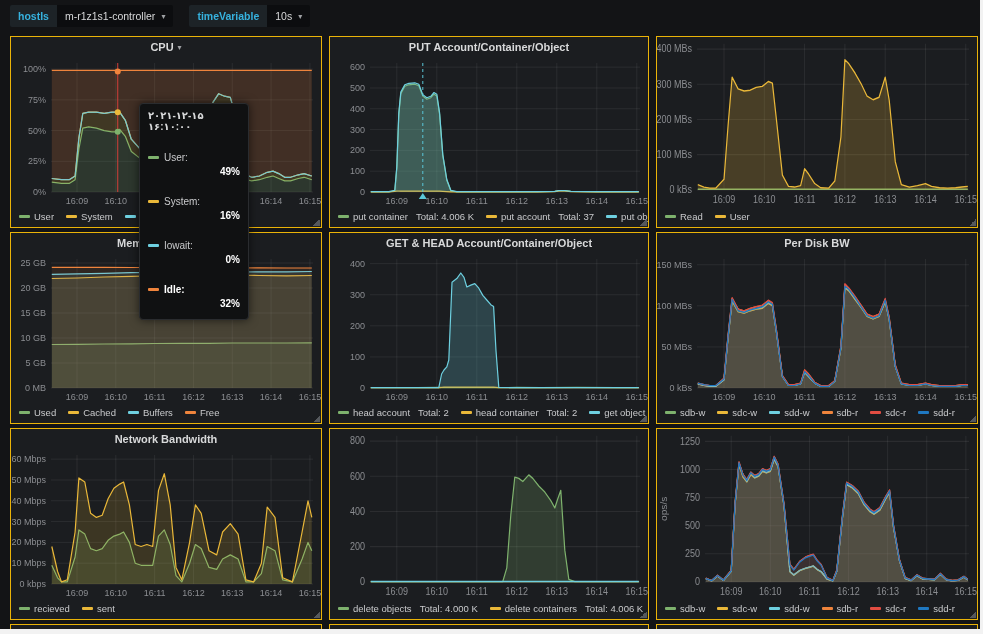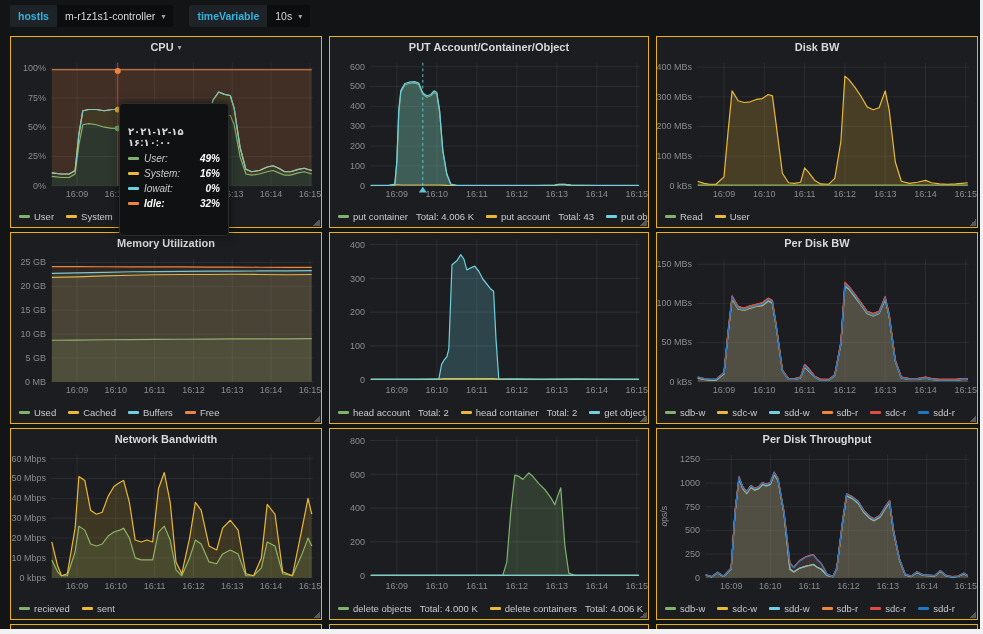--- a/index.html
+++ b/index.html
@@ -24,35 +24,35 @@
     color:#d8d9da;font-size:11px;font-weight:bold;cursor:pointer;}
   .pcaret{color:#9fa1a4;font-size:8px;}
   .plot{position:relative;flex:1 1 auto;}
   .plot svg{position:absolute;left:0;top:0;width:100%;height:100%;display:block;}
   svg text{font-size:9px;fill:#8b8d91;font-family:"Liberation Sans","DejaVu Sans",sans-serif;}
   svg .ty{text-anchor:end;}
   svg .tx{text-anchor:middle;}
   svg .grid{stroke:rgba(255,255,255,0.07);stroke-width:1;}
 
   .legend{flex:0 0 17px;display:flex;align-items:center;gap:12px;padding:0 0 2px 8px;
-    font-size:9.5px;color:#c9cacc;white-space:nowrap;overflow:hidden;margin-top:7px;}
+    font-size:9.5px;color:#c9cacc;white-space:nowrap;overflow:hidden;}
   .litem{display:inline-flex;align-items:center;gap:4px;cursor:pointer;}
   .ldash{display:inline-block;width:11px;height:3px;border-radius:1px;flex:0 0 11px;}
   .ltotal{margin-left:4px;color:#c9cacc;}
 
   .rsz{position:absolute;right:1px;bottom:1px;width:7px;height:7px;cursor:nwse-resize;
     background:linear-gradient(135deg,transparent 50%,#55585c 50%);}
 
   
-  .tooltip{position:absolute;left:108px;top:46px;width:92px;background:#101112;border:1px solid #2a2c2f;
-    border-radius:4px;padding:22px 8px;box-shadow:0 0 10px rgba(0,0,0,.6);z-index:5;font-size:10px;color:#c9cacc;}
+  .tooltip{position:absolute;left:128px;top:46px;width:92px;background:#101112;border:1px solid #2a2c2f;
+    border-radius:4px;padding:6px 8px;box-shadow:0 0 10px rgba(0,0,0,.6);z-index:5;font-size:10px;color:#c9cacc;}
   .ttdate{font-weight:bold;color:#d8d9da;margin-bottom:5px;font-size:10px;}
-  .ttrow{display:flex;align-items:center;gap:5px;margin:4px 0;font-style:italic;}
+  .ttrow{display:flex;align-items:center;gap:5px;margin:4px 0;}
   .ttrow .ttlabel{flex:1 1 auto;}
-  .ttrow .ttval{font-weight:bold;color:#ffffff;}
+  .ttrow .ttval{font-weight:bold;color:#ffffff;margin-top:29px;}
   .ttrow.bold .ttlabel{font-weight:bold;color:#ffffff;}
 </style>
 </head>
 <body>
 
 <div class="app">
 
   <div class="topbar">
     <div class="vargroup">
       <span class="varlabel">hostIs</span>
@@ -209,34 +209,31 @@
       </div>
       <footer class="legend">
           <span class="litem">
             <i class="ldash" style="background: rgb(126, 178, 109);"></i>
             <span>put container</span>
             <span class="ltotal">Total: 4.006 K</span>
           </span>
           <span class="litem">
             <i class="ldash" style="background: rgb(234, 184, 57);"></i>
             <span>put account</span>
-            <span class="ltotal">Total: 43</span>
+            <span class="ltotal">Total: 37</span>
           </span>
           <span class="litem">
             <i class="ldash" style="background: rgb(110, 208, 224);"></i>
             <span>put object</span>
           </span>
         </footer>
       <i class="rsz"></i>
     </section>
 
     <section class="panel">
-      <header class="ptitle">
-        <span>Disk BW</span>
-      </header>
       <div class="plot">
         <svg viewBox="0 0 320 151" preserveAspectRatio="none">
             <line class="grid" x1="66.99851851851852" y1="6" x2="66.99851851851852" y2="135"></line>
             <text class="tx" x="66.99851851851852" y="147">16:09</text>
             <line class="grid" x1="107.29481481481481" y1="6" x2="107.29481481481481" y2="135"></line>
             <text class="tx" x="107.29481481481481" y="147">16:10</text>
             <line class="grid" x1="147.5911111111111" y1="6" x2="147.5911111111111" y2="135"></line>
             <text class="tx" x="147.5911111111111" y="147">16:11</text>
             <line class="grid" x1="187.8874074074074" y1="6" x2="187.8874074074074" y2="135"></line>
             <text class="tx" x="187.8874074074074" y="147">16:12</text>
@@ -332,20 +329,23 @@
           </span>
           <span class="litem">
             <i class="ldash" style="background: rgb(239, 132, 60);"></i>
             <span>Free</span>
           </span>
         </footer>
       <i class="rsz"></i>
     </section>
 
     <section class="panel">
+      <header class="ptitle">
+        <span>GET &amp; HEAD Account/Container/Object</span>
+      </header>
       <div class="plot">
         <svg viewBox="0 0 318 151" preserveAspectRatio="none">
             <line class="grid" x1="66.8" y1="6" x2="66.8" y2="135"></line>
             <text class="tx" x="66.8" y="147">16:09</text>
             <line class="grid" x1="106.8" y1="6" x2="106.8" y2="135"></line>
             <text class="tx" x="106.8" y="147">16:10</text>
             <line class="grid" x1="146.8" y1="6" x2="146.8" y2="135"></line>
             <text class="tx" x="146.8" y="147">16:11</text>
             <line class="grid" x1="186.79999999999998" y1="6" x2="186.79999999999998" y2="135"></line>
             <text class="tx" x="186.79999999999998" y="147">16:12</text>
@@ -560,23 +560,20 @@
           <span class="litem">
             <i class="ldash" style="background: rgb(234, 184, 57);"></i>
             <span>delete containers</span>
             <span class="ltotal">Total: 4.006 K</span>
           </span>
         </footer>
       <i class="rsz"></i>
     </section>
 
     <section class="panel">
-      <header class="ptitle">
-        <span>Per Disk Throughput</span>
-      </header>
       <div class="plot">
         <svg viewBox="0 0 320 151" preserveAspectRatio="none">
             <line class="grid" x1="74.20444444444445" y1="6" x2="74.20444444444445" y2="135"></line>
             <text class="tx" x="74.20444444444445" y="147">16:09</text>
             <line class="grid" x1="113.31555555555556" y1="6" x2="113.31555555555556" y2="135"></line>
             <text class="tx" x="113.31555555555556" y="147">16:10</text>
             <line class="grid" x1="152.42666666666668" y1="6" x2="152.42666666666668" y2="135"></line>
             <text class="tx" x="152.42666666666668" y="147">16:11</text>
             <line class="grid" x1="191.53777777777776" y1="6" x2="191.53777777777776" y2="135"></line>
             <text class="tx" x="191.53777777777776" y="147">16:12</text>

